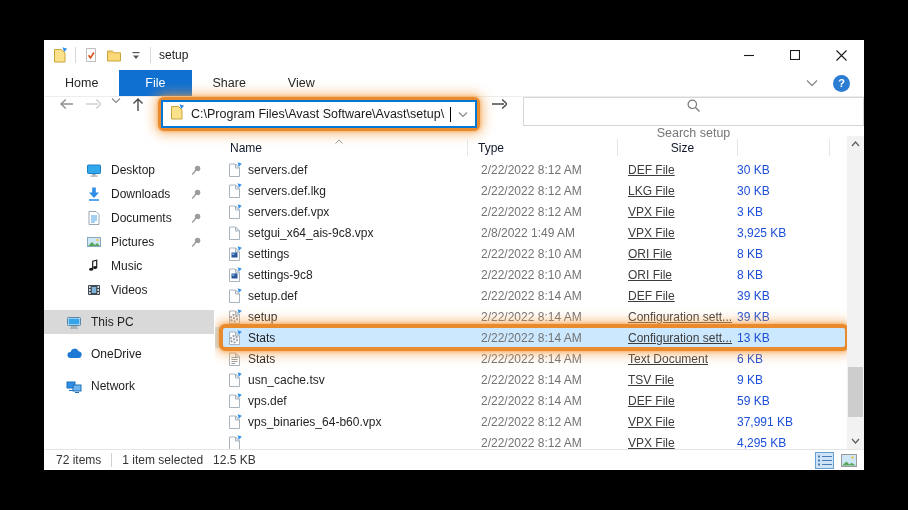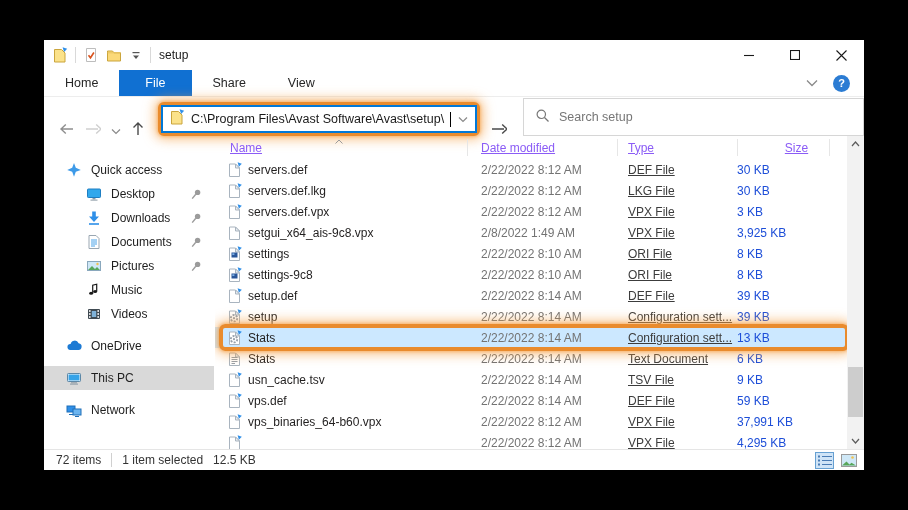--- a/index.html
+++ b/index.html
@@ -18,46 +18,46 @@
 
   
   .tabs{height:27px;display:flex;align-items:stretch;border-bottom:1px solid #ededed;background:#fff;}
   .tab{display:flex;align-items:center;padding:0 21px;font-size:12.5px;color:#262626;}
   .tab.file{background:var(--tabblue);color:#fff;padding:0 26px;}
   .tabs-right{margin-left:auto;display:flex;align-items:center;gap:14px;padding-right:14px;}
   .help-circle{width:17px;height:17px;border-radius:50%;background:#2b7cd3;color:#fff;font-size:11px;font-weight:bold;
     display:flex;align-items:center;justify-content:center;}
 
   
-  .toolbar{height:39px;display:flex;align-items:flex-end;padding-left:14px;background:#fff;}
+  .toolbar{height:39px;display:flex;align-items:flex-start;padding-left:14px;background:#fff;}
   .nav-ic{display:flex;align-items:center;justify-content:center;margin-right:9px;}
   .orange-wrap{margin-left:4px;border:3px solid var(--orange);border-radius:6px;
     box-shadow:0 0 12px 3px rgba(244,158,66,.65),0 0 3px 1px rgba(244,158,66,.5);background:#fff;}
   .address-bar{width:316px;height:28px;border:2px solid #0078d7;display:flex;align-items:center;padding:0 6px;gap:6px;background:#fff;}
   .address-text{font-size:12.5px;color:#1a1a1a;white-space:nowrap;overflow:hidden;flex:1;}
   .caret{width:1px;height:15px;background:#000;margin-left:-4px;}
   .go-arrow{margin-left:10px;display:flex;align-items:center;}
-  .search-box{margin-left:16px;width:344px;height:38px;border:1px solid #d6d6d6;display:flex;align-items:center;padding:0 11px;gap:9px;background:#fff;}
+  .search-box{margin-left:16px;width:344px;height:29px;border:1px solid #d6d6d6;display:flex;align-items:center;padding:0 11px;gap:9px;background:#fff;flex-direction:column;}
   .search-ph{font-size:12.5px;color:#767676;}
 
   
   .main{flex:1;display:flex;min-height:0;}
   .sidebar{width:170px;padding-top:22px;flex-shrink:0;overflow:hidden;}
   .side-item{height:24px;display:flex;align-items:center;position:relative;font-size:12px;color:#1e1e1e;cursor:default;}
   .side-item.lvl1{padding-left:22px;}
   .side-item.lvl2{padding-left:42px;}
   .side-item.gap{margin-top:8px;}
   .side-item.selected{background:#d9d9d9;}
   .side-item .slabel{margin-left:9px;}
   .side-item .pin{position:absolute;right:12px;top:6px;}
   .sicon{width:16px;height:16px;display:flex;align-items:center;justify-content:center;}
 
   .list-area{flex:1;display:flex;flex-direction:column;min-width:0;position:relative;padding-left:1px;}
   .list-header{height:23px;display:grid;grid-template-columns:252px 150px 120px 108px;align-items:center;
-    font-size:12px;color:#8b5cf6;position:relative;flex-shrink:0;text-decoration:underline;}
+    font-size:12px;color:#0f172a;position:relative;flex-shrink:0;}
   .list-header .h-name{padding-left:15px;}
   .list-header .h-date{padding-left:14px;}
   .list-header .h-type{padding-left:11px;}
   .list-header .h-size{padding-left:11px;text-align:center;}
   .hsep{position:absolute;top:3px;width:1px;height:17px;background:#e6e6e6;}
   .sort-caret{position:absolute;left:119px;top:-2px;}
 
   .rows{flex:1;overflow:hidden;position:relative;}
   .row{height:21px;display:grid;grid-template-columns:252px 150px 120px 108px;align-items:center;font-size:12px;color:#211f1f;}
   .row .c-name{display:flex;align-items:center;gap:6px;padding-left:12px;white-space:nowrap;overflow:hidden;}
@@ -193,28 +193,20 @@
       <span><svg width="15" height="15" viewBox="0 0 15 15">
             <circle cx="6.3" cy="6.3" r="4.2" fill="none" stroke="#767676" stroke-width="1.2"></circle>
             <path d="M9.5 9.5l4 4" stroke="#767676" stroke-width="1.2"></path>
           </svg></span>
       <span class="search-ph">Search setup</span>
     </div>
   </div>
 
   <div class="main">
     <div class="sidebar" id="sidebar">
-        <div class="side-item lvl1">
-          <span class="sicon">
-            <svg width="16" height="16" viewBox="0 0 16 16">
-              <path d="M8 1l1.8 4.7L14.8 8 9.8 9.7 8 14.7 6.2 9.7 1.2 8l5-2.3z" fill="#3d9ae8"></path>
-            </svg>
-          </span>
-          <span class="slabel">Quick access</span>
-        </div>
         <div class="side-item lvl2">
           <span class="sicon">
             <svg width="16" height="16" viewBox="0 0 16 16">
               <rect x="1.5" y="3" width="13" height="8.5" rx="0.8" fill="#31a8ec" stroke="#1e7ec2"></rect>
               <rect x="6.5" y="12" width="3" height="1.4" fill="#8a99a4"></rect>
               <rect x="4.5" y="13.6" width="7" height="1" fill="#8a99a4"></rect>
             </svg>
           </span>
           <span class="slabel">Desktop</span>
           <span class="pin"><svg width="12" height="12" viewBox="0 0 12 12">
@@ -280,55 +272,54 @@
               <rect x="3" y="7.2" width="1.6" height="1.6" fill="#fff"></rect>
               <rect x="3" y="10.2" width="1.6" height="1.6" fill="#fff"></rect>
               <rect x="11.4" y="4.2" width="1.6" height="1.6" fill="#fff"></rect>
               <rect x="11.4" y="7.2" width="1.6" height="1.6" fill="#fff"></rect>
               <rect x="11.4" y="10.2" width="1.6" height="1.6" fill="#fff"></rect>
               <rect x="5.8" y="5" width="4.4" height="6" fill="#7fb2d8"></rect>
             </svg>
           </span>
           <span class="slabel">Videos</span>
         </div>
-        <div class="side-item lvl1 gap">
-          <span class="sicon">
-            <svg width="16" height="16" viewBox="0 0 16 16">
-              <path d="M4.3 12a3 3 0 0 1 .3-6 4.2 4.2 0 0 1 8-.8 3 3 0 0 1-.8 6.8z" fill="#1c7ad4"></path>
-            </svg>
-          </span>
-          <span class="slabel">OneDrive</span>
-        </div>
         <div class="side-item lvl1 gap selected">
           <span class="sicon">
             <svg width="16" height="16" viewBox="0 0 16 16">
               <rect x="1.5" y="3.5" width="13" height="8" rx="0.8" fill="#d9edf9" stroke="#5c87a6"></rect>
               <rect x="2.6" y="4.6" width="10.8" height="5.8" fill="#35a3e8"></rect>
               <rect x="5" y="12.3" width="6" height="1" fill="#8a99a4"></rect>
               <rect x="4" y="13.6" width="8" height="1" fill="#8a99a4"></rect>
             </svg>
           </span>
           <span class="slabel">This PC</span>
         </div>
         <div class="side-item lvl1 gap">
           <span class="sicon">
             <svg width="16" height="16" viewBox="0 0 16 16">
+              <path d="M4.3 12a3 3 0 0 1 .3-6 4.2 4.2 0 0 1 8-.8 3 3 0 0 1-.8 6.8z" fill="#1c7ad4"></path>
+            </svg>
+          </span>
+          <span class="slabel">OneDrive</span>
+        </div>
+        <div class="side-item lvl1 gap">
+          <span class="sicon">
+            <svg width="16" height="16" viewBox="0 0 16 16">
               <rect x="1" y="4" width="8" height="6" fill="#2f8fe8" stroke="#1e6fb8"></rect>
               <rect x="7" y="7" width="8" height="6" fill="#6cb5f0" stroke="#1e6fb8"></rect>
               <path d="M3 12.5h4M9 14.5h4" stroke="#1e6fb8"></path>
             </svg>
           </span>
           <span class="slabel">Network</span>
         </div>
       </div>
 
     <div class="list-area">
       <div class="list-header">
         <span class="h-name">Name</span>
-        <span class="h-date">Date modified</span>
         <span class="h-type">Type</span>
         <span class="h-size">Size</span>
         <span class="sort-caret"><svg width="10" height="6" viewBox="0 0 10 6">
               <path d="M1.5 4.5L5 1l3.5 3.5" stroke="#9a9a9a" fill="none"></path>
             </svg></span>
         <span class="hsep" style="left:252px"></span>
         <span class="hsep" style="left:402px"></span>
         <span class="hsep" style="left:522px"></span>
         <span class="hsep" style="left:614px"></span>
       </div>

